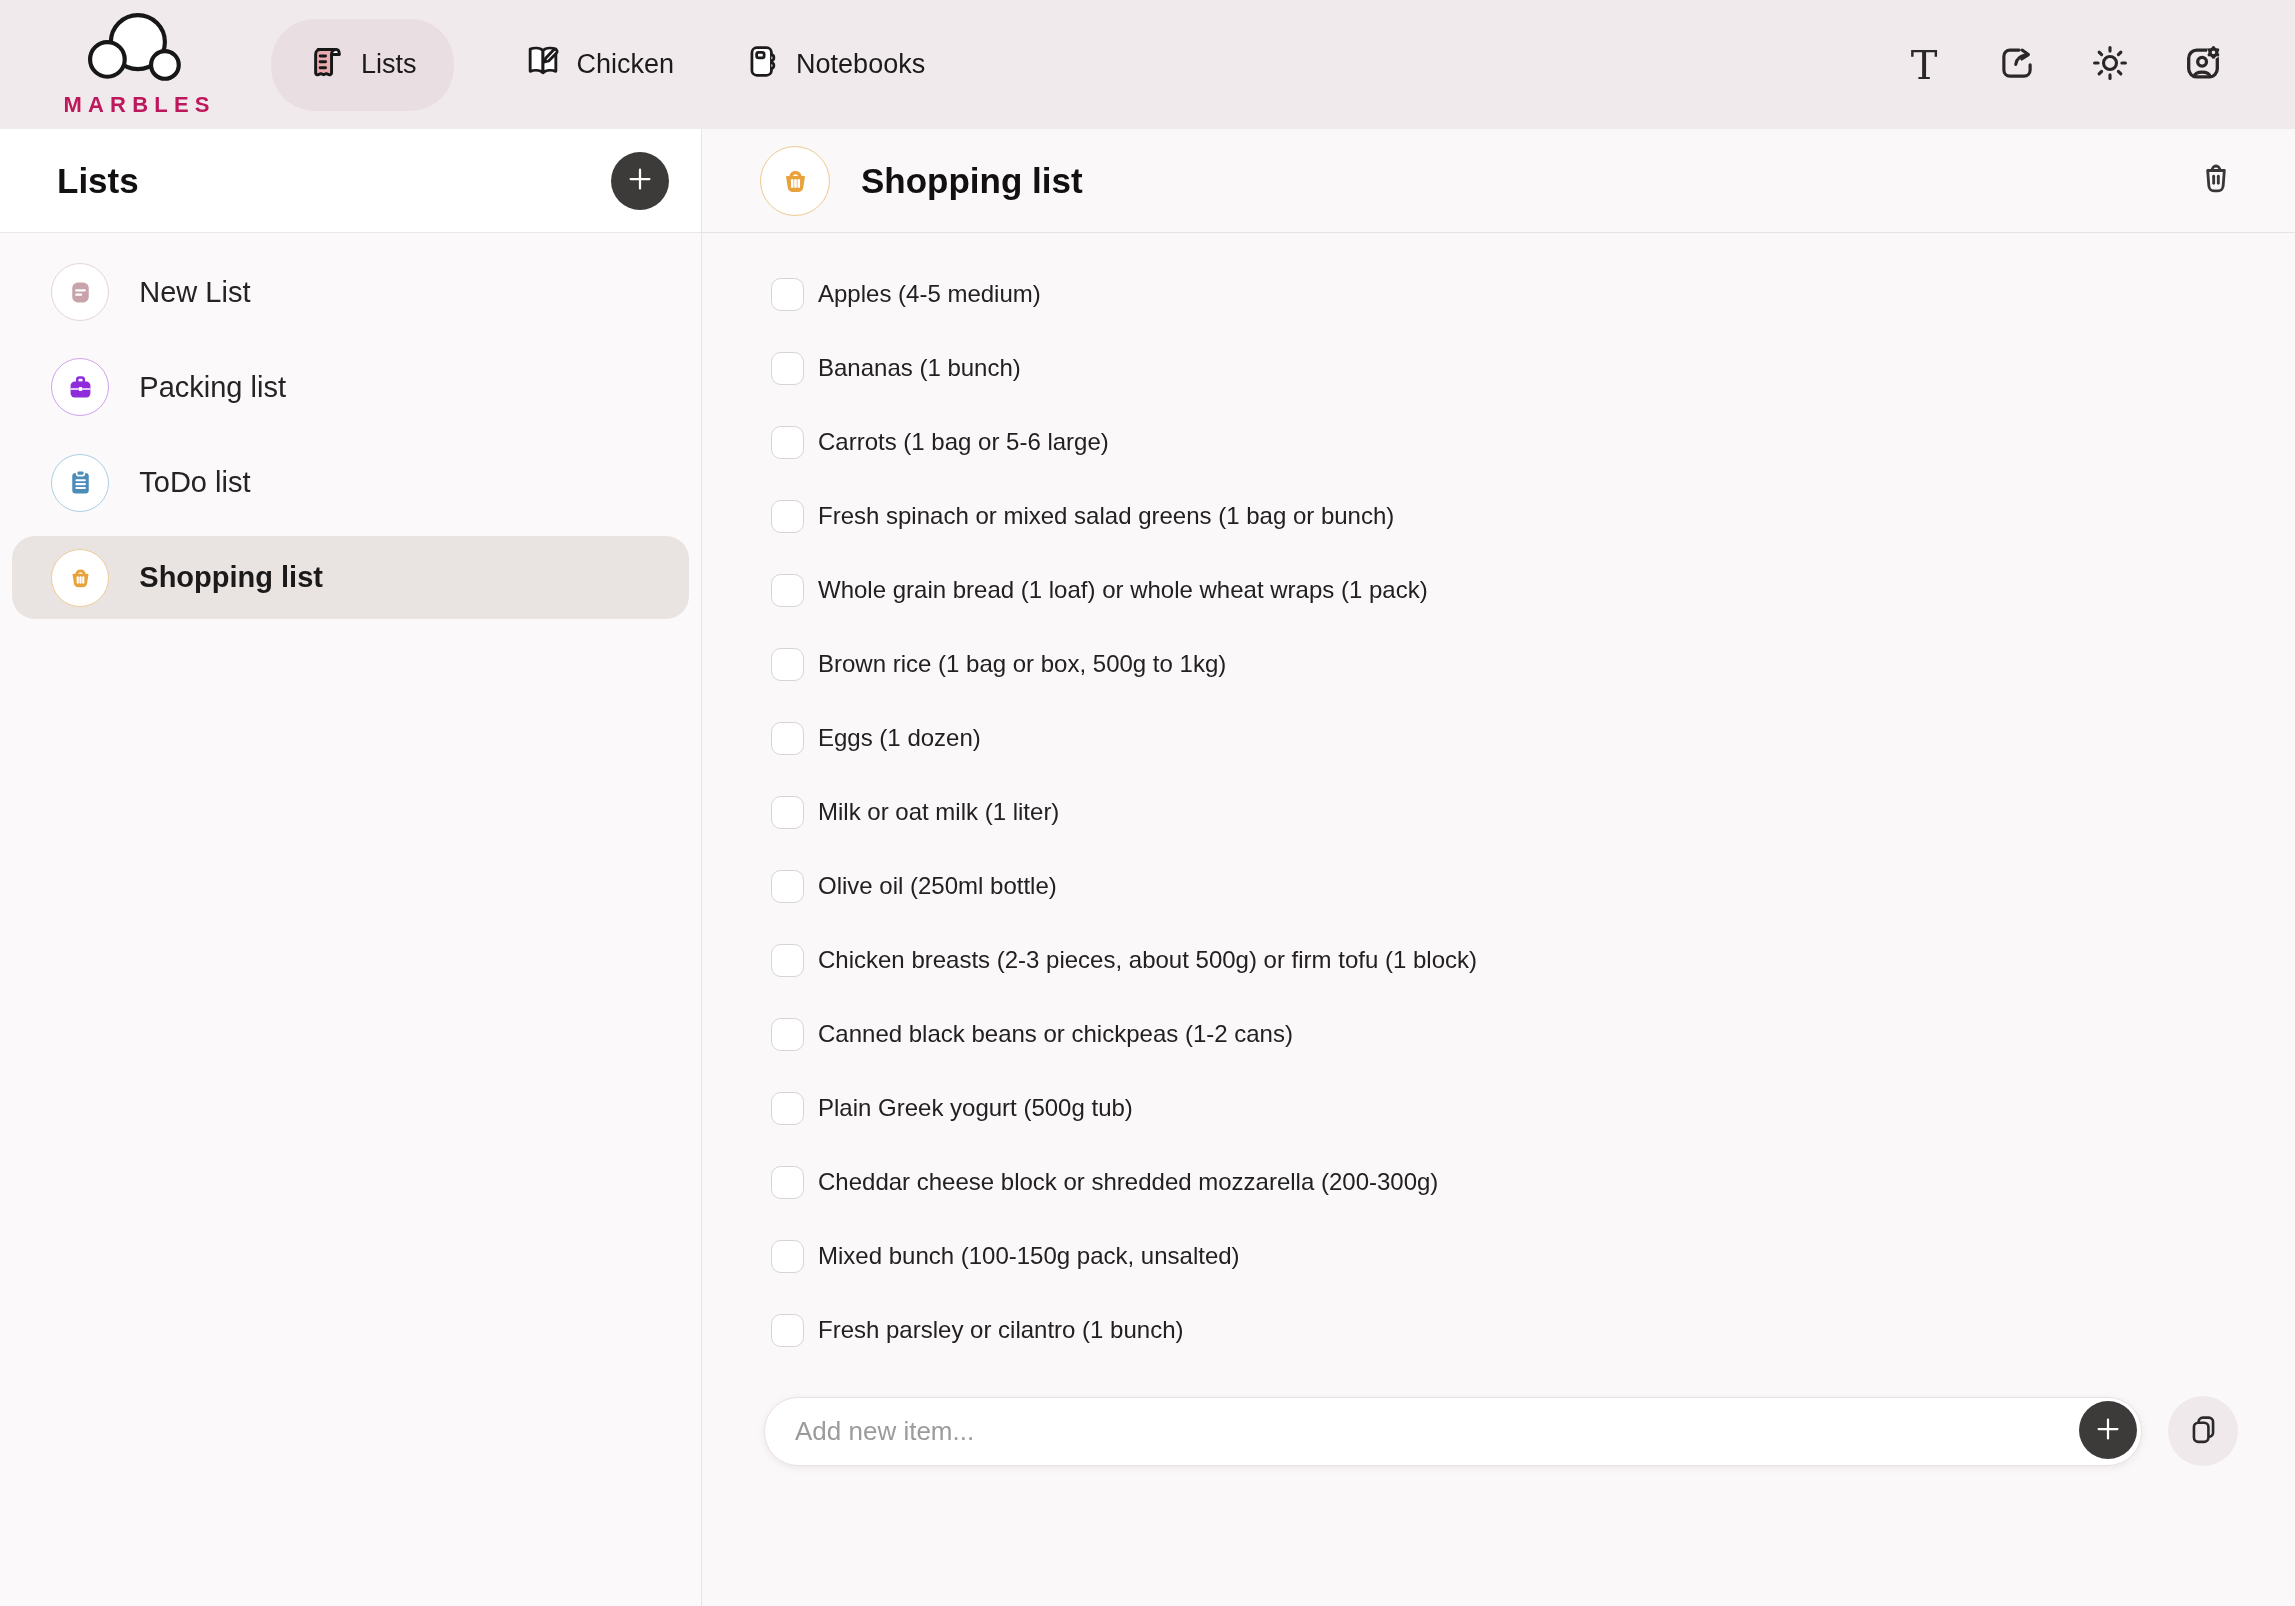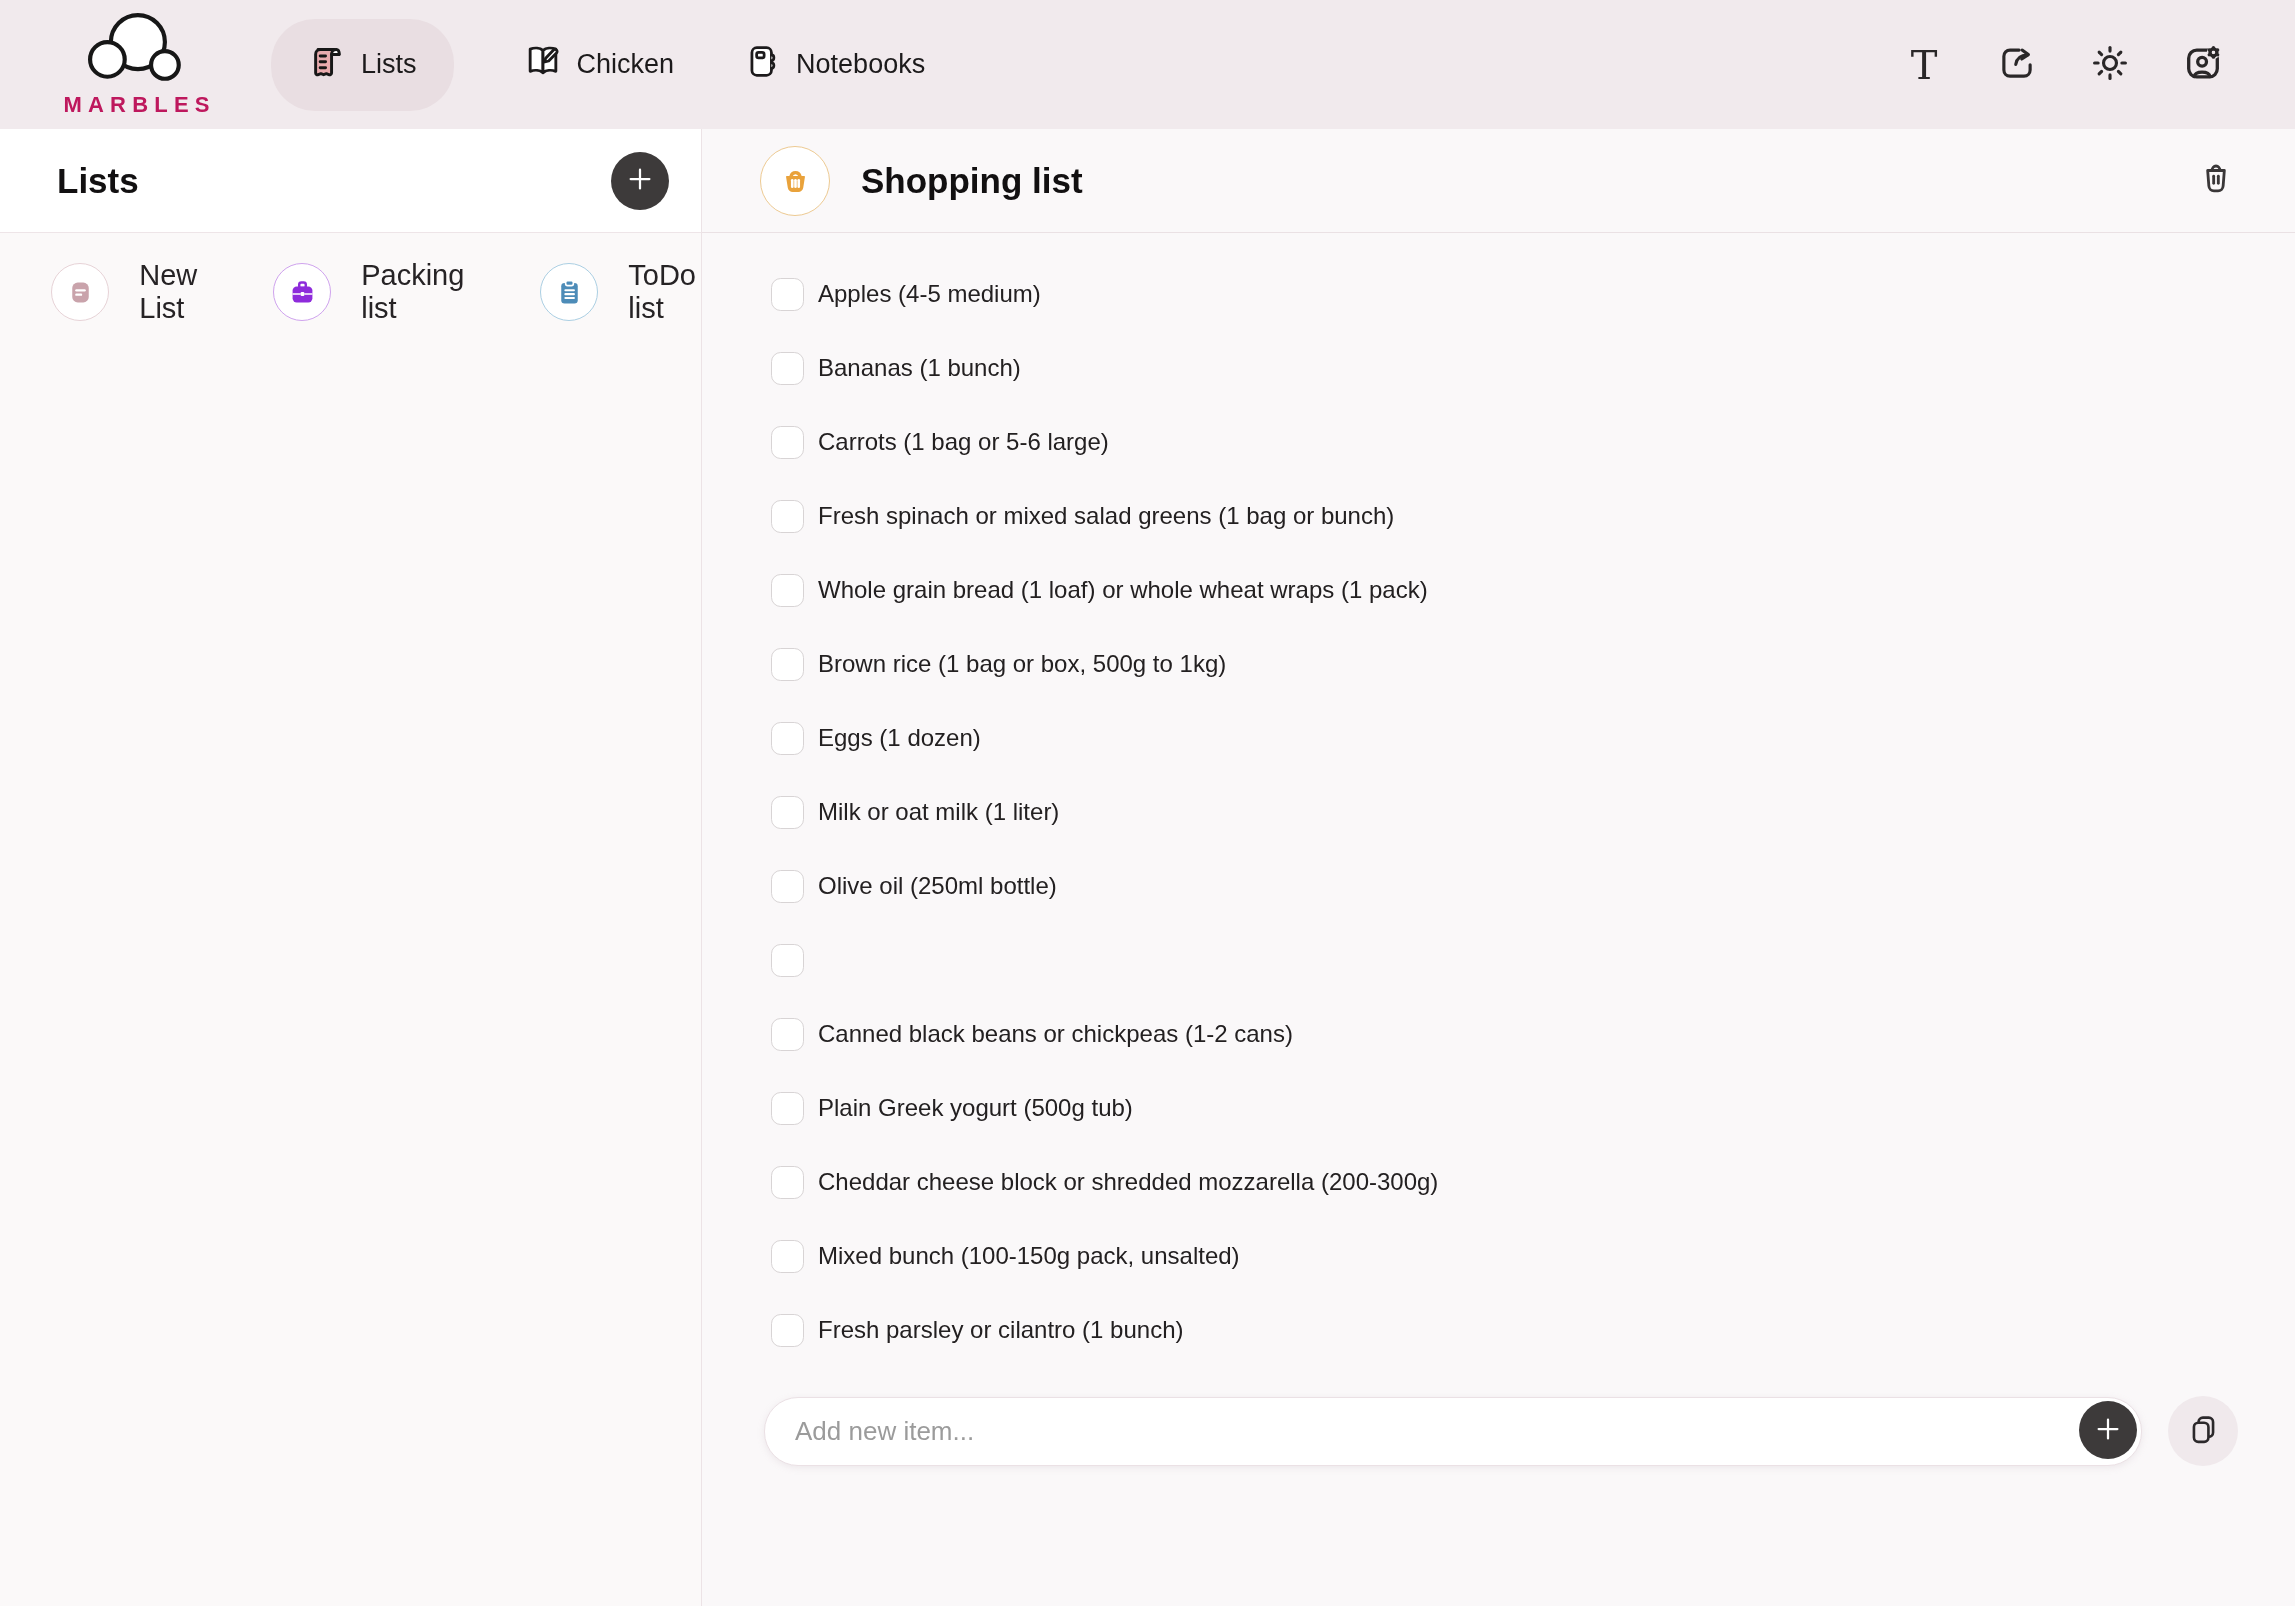--- a/index.html
+++ b/index.html
@@ -104,21 +104,21 @@
     border: none;
     cursor: pointer;
     display: flex;
     align-items: center;
     justify-content: center;
     margin-left: auto;
   }
   .sidebar-body {
     padding: 17.6px 0 0 0;
     display: flex;
-    flex-direction: row;
+    flex-direction: column;
     gap: 12.3px;
   }
   .side-item {
     height: 83px;
     margin: 0 12.3px;
     display: flex;
     align-items: center;
     padding-left: 39px;
     border-radius: 23px;
     cursor: pointer;
@@ -484,20 +484,21 @@
           <li class="check-row">
             <span class="checkbox"></span>
             <span class="item-text">Milk or oat milk (1 liter)</span>
           </li>
           <li class="check-row">
             <span class="checkbox"></span>
             <span class="item-text">Olive oil (250ml bottle)</span>
           </li>
           <li class="check-row">
             <span class="checkbox"></span>
+            <span class="item-text">Chicken breasts (2-3 pieces, about 500g) or firm tofu (1 block)</span>
           </li>
           <li class="check-row">
             <span class="checkbox"></span>
             <span class="item-text">Canned black beans or chickpeas (1-2 cans)</span>
           </li>
           <li class="check-row">
             <span class="checkbox"></span>
             <span class="item-text">Plain Greek yogurt (500g tub)</span>
           </li>
           <li class="check-row">

